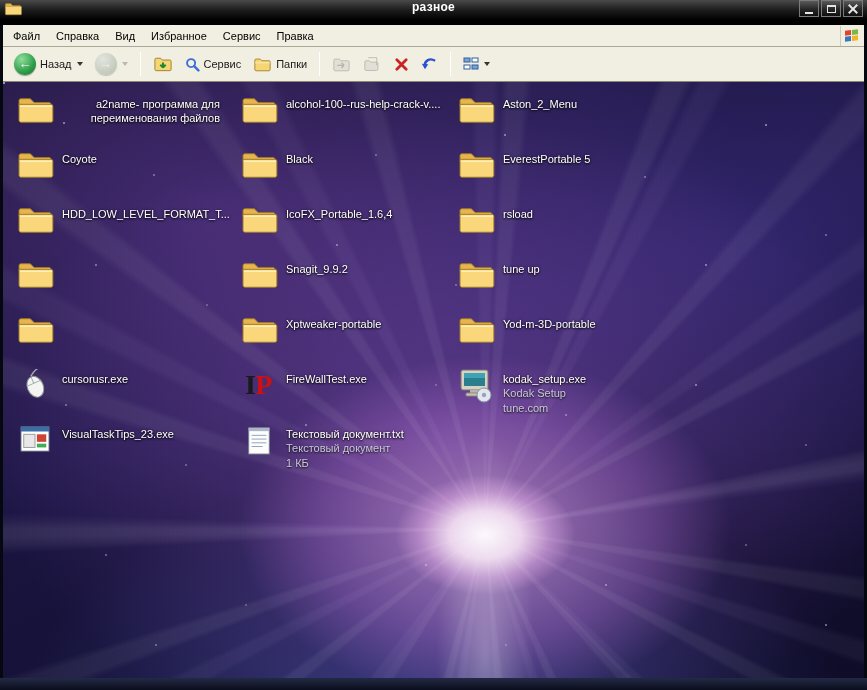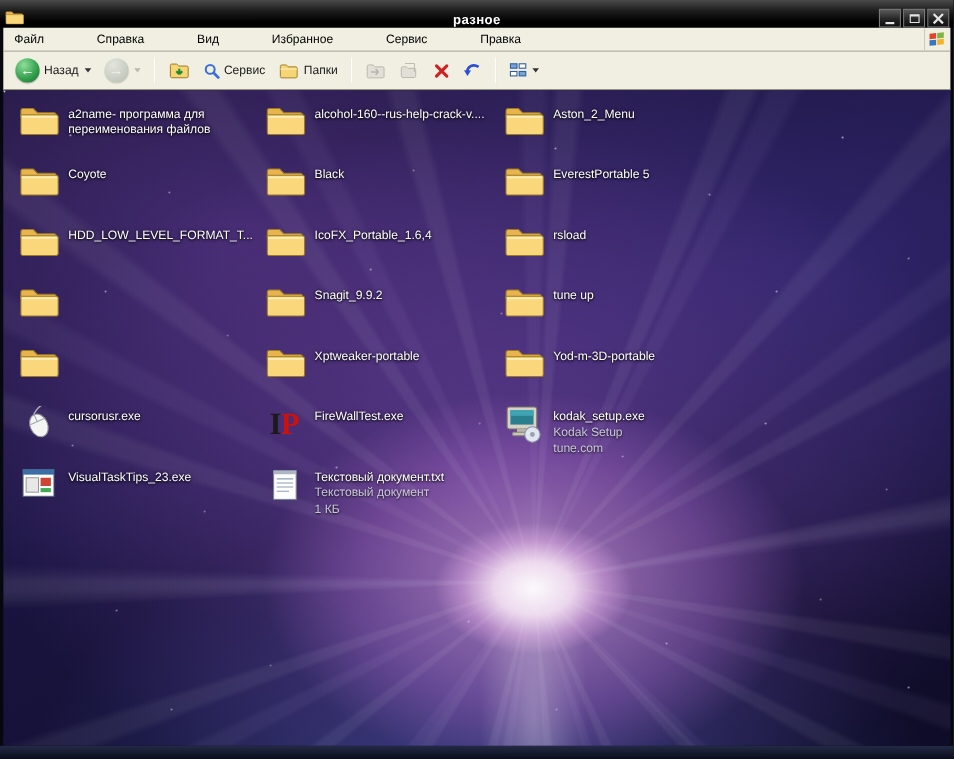--- a/index.html
+++ b/index.html
@@ -8,21 +8,21 @@
     width:867px; height:690px; position:relative; overflow:hidden;
     display:flex; flex-direction:column;
     font-family:"Liberation Sans", sans-serif;
     background:#06080f; user-select:none;
   }
 
   
   .titlebar{
     height:25px; flex:0 0 25px; position:relative;
     background:linear-gradient(#4a4a4a,#1d1d1d 40%,#000 80%);
-    display:flex; align-items:flex-end; padding:0 4px;
+    display:flex; align-items:flex-start; padding:0 4px;
   }
   .title-text{
     position:absolute; left:0; right:0; text-align:center;
     color:#fff; font-weight:bold; font-size:12px; letter-spacing:.3px;
   }
   .title-icon{ width:20px; height:18px; z-index:2; display:flex; align-items:center; }
   .win-controls{ margin-left:auto; display:flex; gap:2px; z-index:2; }
   .win-btn{
     width:20px; height:17px; border:1px solid #7a7a7a;
     background:linear-gradient(#5a5a5a,#262626 55%,#101010);
@@ -35,21 +35,21 @@
     content:""; position:absolute; left:-1px; top:4px; width:12px; height:2px; background:#e6e6e6;
   }
   .glyph-close::before{ transform:rotate(45deg); }
   .glyph-close::after{ transform:rotate(-45deg); }
 
   
   .menubar{
     height:22px; flex:0 0 22px; margin:0 3px;
     background:#f1efe2; border-bottom:1px solid #aca899;
     display:flex; align-items:center; padding:0 2px;
-    font-size:11px; color:#000;gap:32px;
+    font-size:11px; color:#000;
   }
   .menu-item{ padding:4px 8px; cursor:default; }
   .menu-logo-box{
     margin-left:auto; width:22px; height:20px; border-left:1px solid #cfcbb8;
     display:flex; align-items:center; justify-content:center;
   }
   .win-flag{ display:grid; grid-template-columns:6px 6px; gap:1px; transform:skewY(-6deg); }
   .win-flag span{ width:6px; height:5px; display:block; }
   .wf-r{ background:#e0452c; } .wf-g{ background:#7db644; }
   .wf-b{ background:#3b76bc; } .wf-y{ background:#f3b428; }
@@ -119,21 +119,21 @@
     position:relative; z-index:2;
     display:grid; grid-template-columns:224px 217px auto;
     grid-auto-rows:minmax(55px, auto);
     padding:12px 0 0 12px;
   }
   .file-item{ display:flex; align-items:flex-start; gap:7px; width:205px; cursor:pointer; }
   .file-icon{ flex:0 0 40px; width:40px; display:flex; justify-content:center; }
   .file-text{ padding-top:3px; }
   .file-label{
     color:#fff; font-size:11px; line-height:1.3; max-width:172px;
-    overflow-wrap:break-word; text-shadow:0 1px 2px rgba(0,0,0,.95), 0 0 3px rgba(0,0,0,.6);
+    overflow-wrap:break-word; text-shadow:0 1px 2px rgba(0,0,0,.95), 0 0 3px rgba(0,0,0,.6);text-align:right;
   }
   .file-details{ font-size:11px; line-height:1.3; color:rgba(228,230,240,.82);
     text-shadow:0 1px 2px rgba(0,0,0,.9); }
 
   .bottom-edge{ height:12px; flex:0 0 12px; background:linear-gradient(#232a44,#0a0d1c); }
 </style>
 </head>
 <body>
 
 <div class="screen">
@@ -279,21 +279,21 @@
 
   <div class="file-item">
     <span class="file-icon">
             <svg viewBox="0 0 40 34" width="38" height="32">
               <path d="M3 7c0-1.1.9-2 2-2h10l4 4h16c1.1 0 2 .9 2 2v2H3V7z" fill="#e7b44d" stroke="#9c7a23"></path>
               <path d="M3 11h34c1.1 0 2 .9 2 2v15c0 1.1-.9 2-2 2H5c-1.1 0-2-.9-2-2V11z" fill="#f9d77a" stroke="#9c7a23"></path>
               <path d="M4 13h34" stroke="#fdeebc" stroke-width="1.5"></path>
             </svg>
           </span>
     <span class="file-text">
-      <div class="file-label">alcohol-160--rus-help-crack-v....</div>
+      <div class="file-label">alcohol-100--rus-help-crack-v....</div>
 
     </span>
   </div>
 
   <div class="file-item">
     <span class="file-icon">
             <svg viewBox="0 0 40 34" width="38" height="32">
               <path d="M3 7c0-1.1.9-2 2-2h10l4 4h16c1.1 0 2 .9 2 2v2H3V7z" fill="#e7b44d" stroke="#9c7a23"></path>
               <path d="M3 11h34c1.1 0 2 .9 2 2v15c0 1.1-.9 2-2 2H5c-1.1 0-2-.9-2-2V11z" fill="#f9d77a" stroke="#9c7a23"></path>
               <path d="M4 13h34" stroke="#fdeebc" stroke-width="1.5"></path>

